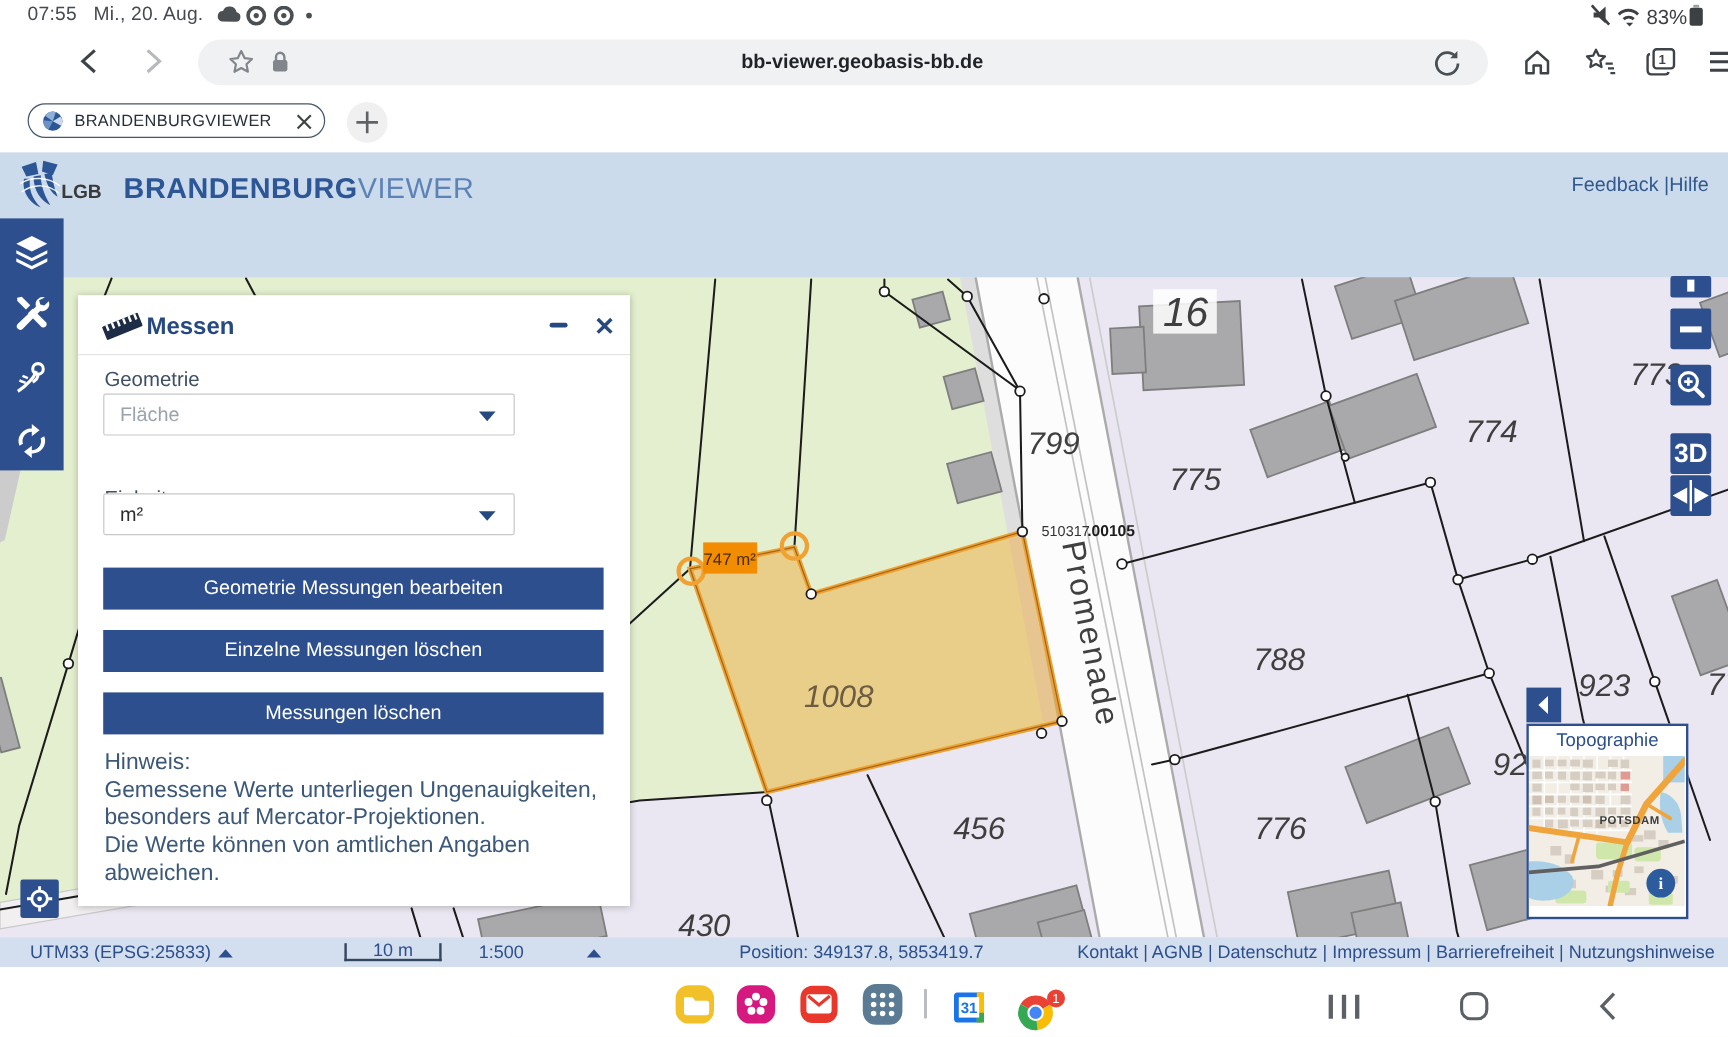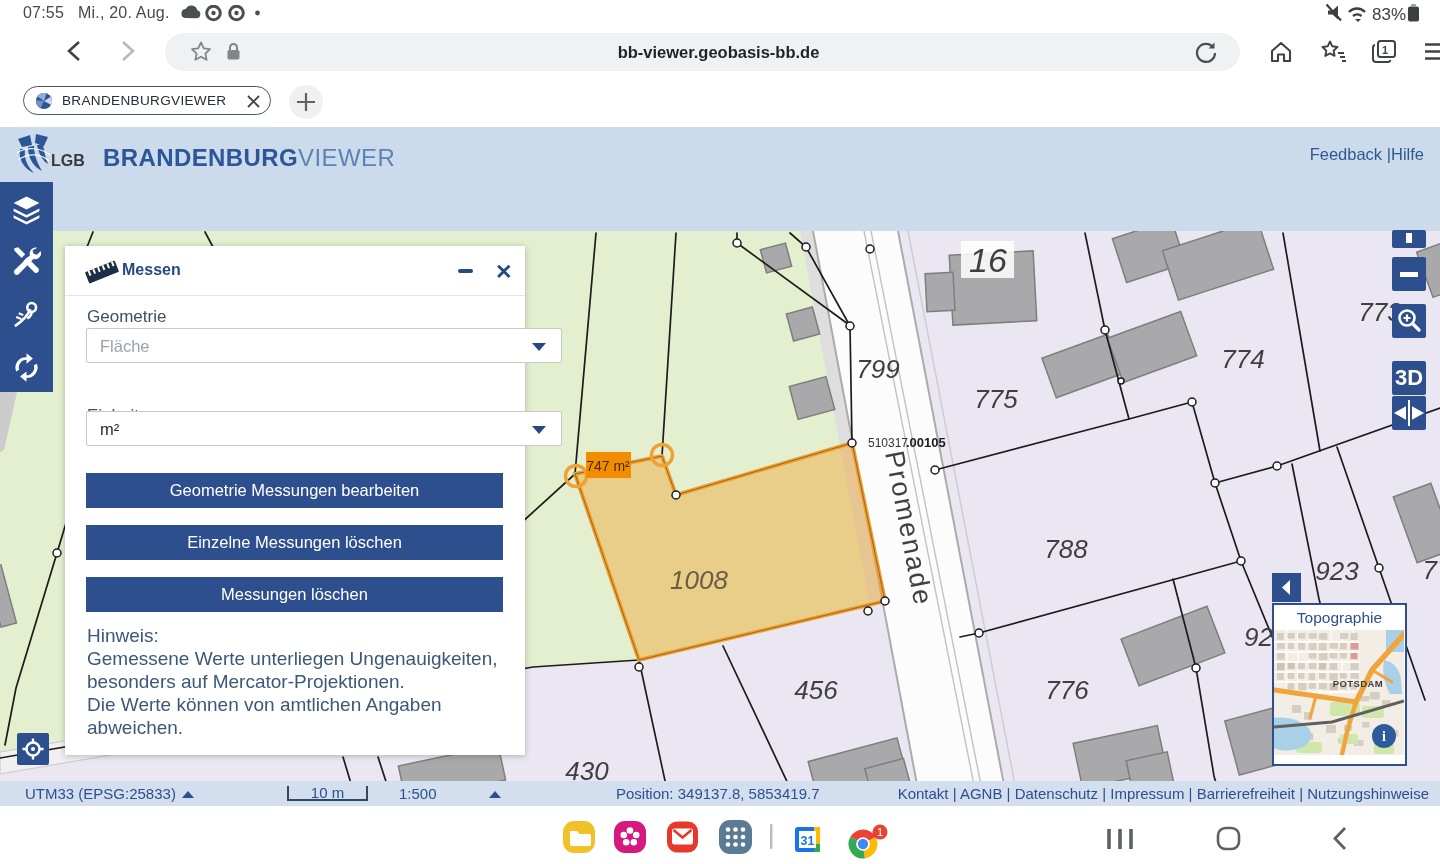--- a/index.html
+++ b/index.html
@@ -24,25 +24,25 @@
   #lgbtxt{position:absolute;left:51px;top:25px;font-size:16px;font-weight:bold;color:#3a3a3a;}
   #fb{position:absolute;right:16px;top:18px;font-size:16.5px;color:#30598f;}
   
   #sidebar{left:0;top:182px;width:53px;height:210px;background:#2d4f8e;}
   #sidebar svg{position:absolute;left:11px;}
   
   #map{left:0;top:231px;width:1440px;height:550px;}
   
   #dlg{left:65px;top:246px;width:460px;height:509px;background:#fff;box-shadow:0 1px 6px rgba(0,0,0,.25);}
   #dlg .hdr{position:absolute;left:0;top:0;width:100%;height:49px;border-bottom:1px solid #e4e4e4;}
-  #dlg .title{position:absolute;left:57px;top:15px;font-size:16px;font-weight:bold;color:#26497f;}
+  #dlg .title{position:absolute;left:57px;top:15px;font-size:20px;font-weight:bold;color:#26497f;}
   #dlg .min{position:absolute;left:393px;top:23px;width:15px;height:4px;background:#26497f;border-radius:2px;}
   #dlg .cls{position:absolute;left:430px;top:14px;font-size:21px;font-weight:bold;color:#26497f;}
   #dlg .lab{position:absolute;left:22px;font-size:17px;color:#3e4f66;}
-  #dlg .sel{position:absolute;left:21px;width:476px;height:35px;border:1px solid #c8c8c8;border-radius:2px;box-sizing:border-box;background:#fff;}
+  #dlg .sel{position:absolute;left:21px;width:343px;height:35px;border:1px solid #c8c8c8;border-radius:2px;box-sizing:border-box;background:#fff;}
   #dlg .sel .v{position:absolute;left:13px;top:8px;font-size:16.5px;}
   #dlg .sel .car{position:absolute;right:15px;top:14px;width:0;height:0;border-left:7px solid transparent;border-right:7px solid transparent;border-top:8px solid #26497f;}
   #dlg .btn{position:absolute;left:21px;width:417px;height:35px;background:#2d4f8e;color:#fff;font-size:16.5px;text-align:center;line-height:35px;}
   #dlg .hint{position:absolute;left:22px;top:378px;font-size:19px;line-height:23px;color:#3c5878;}
   
   .mapbtn{position:absolute;left:1392px;width:34px;height:34px;background:#2d4f8e;border-radius:2px;color:#fff;}
   
   #mini{left:1272px;top:603px;width:135px;height:163px;background:#fff;border:2.5px solid #2d4f8e;box-sizing:border-box;}
   #minittl{position:absolute;left:0;top:4px;width:100%;text-align:center;font-size:15.5px;color:#2d4f8e;}
   #minicollapse{left:1272px;top:573px;width:29px;height:29px;background:#2d4f8e;}

